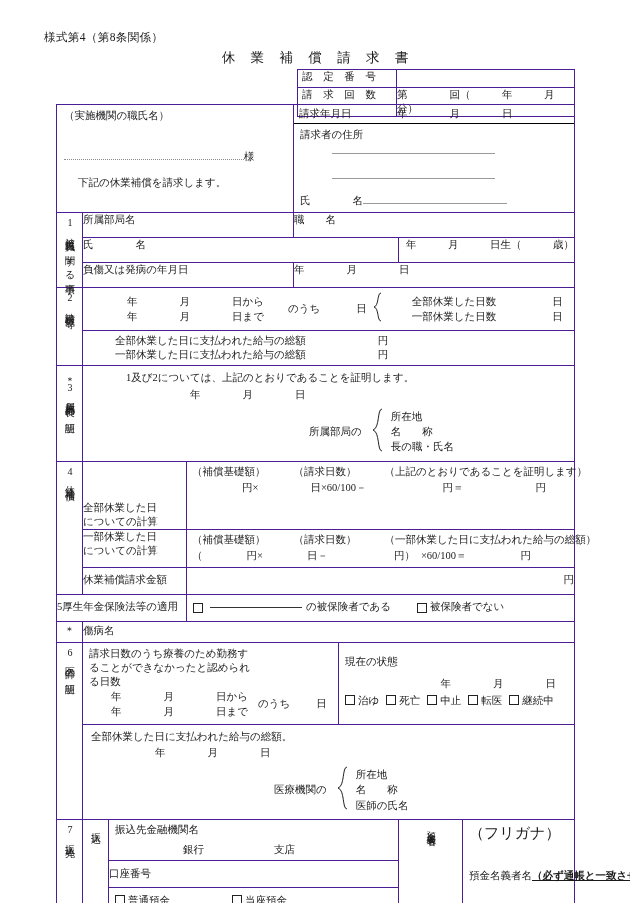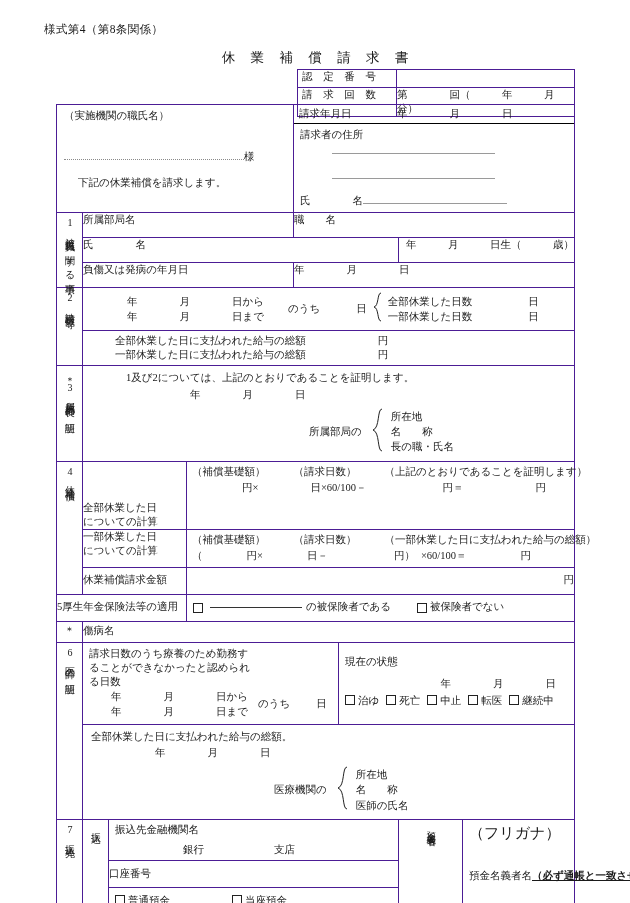--- a/index.html
+++ b/index.html
@@ -17,21 +17,21 @@
   }
   .page {
     position: absolute;
     left: 0; top: 0;
     width: 630px; height: 903px;
   }
 
   
   .form-code {
     position: absolute;
-    left: 44px; top: 22px;
+    left: 44px; top: 30px;
     font-size: 11.5px;
     letter-spacing: 0.4px;
   }
   .doc-title {
     position: absolute;
     left: 0; top: 49px;
     width: 630px;
     text-align: center;
     font-size: 13.5px;
     letter-spacing: 6px;
@@ -221,21 +221,21 @@
             <div>年　　　　月　　　　日から</div>
             <div>年　　　　月　　　　日まで</div>
           </div>
           <div class="nowrap" style="padding-left:24px;">のうち</div>
           <div class="nowrap" style="padding-left:36px;">日</div>
           <div class="brace" style="padding-left:6px;">
             <svg width="9" height="30" viewBox="0 0 9 30" aria-hidden="true">
               <path d="M8 1 C4 1 6 14 1 15 C6 16 4 29 8 29" fill="none" stroke="#222" stroke-width="1"></path>
             </svg>
           </div>
-          <div class="stack-lines nowrap" style="padding-left:6px;">
+          <div class="stack-lines nowrap" style="padding-left:6px;margin-left:24px;">
             <div>全部休業した日数</div>
             <div>一部休業した日数</div>
           </div>
           <div class="stack-lines nowrap" style="padding-left:56px;">
             <div>日</div>
             <div>日</div>
           </div>
         </div>
       </td>
     </tr>

